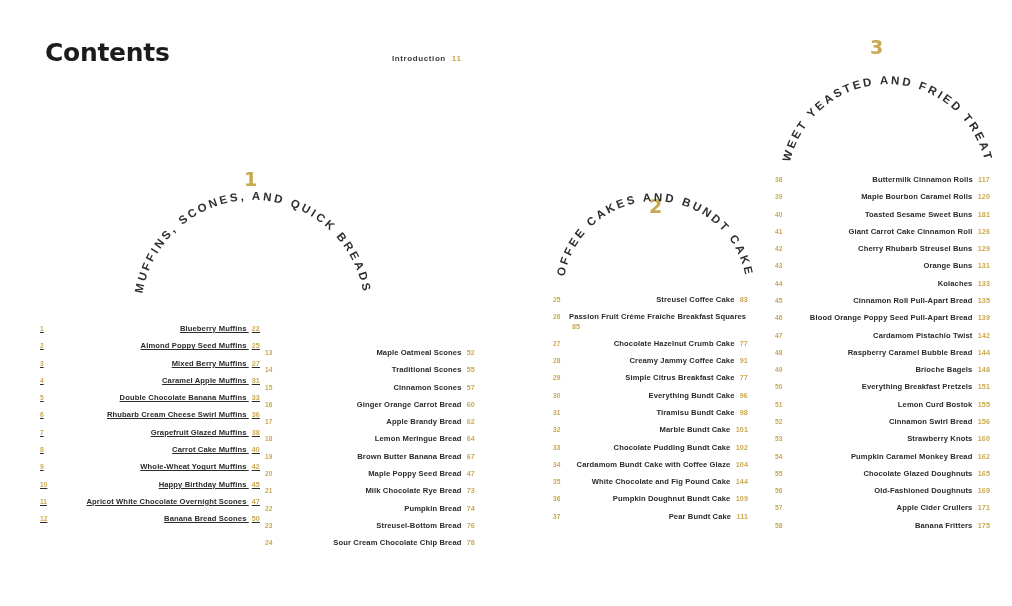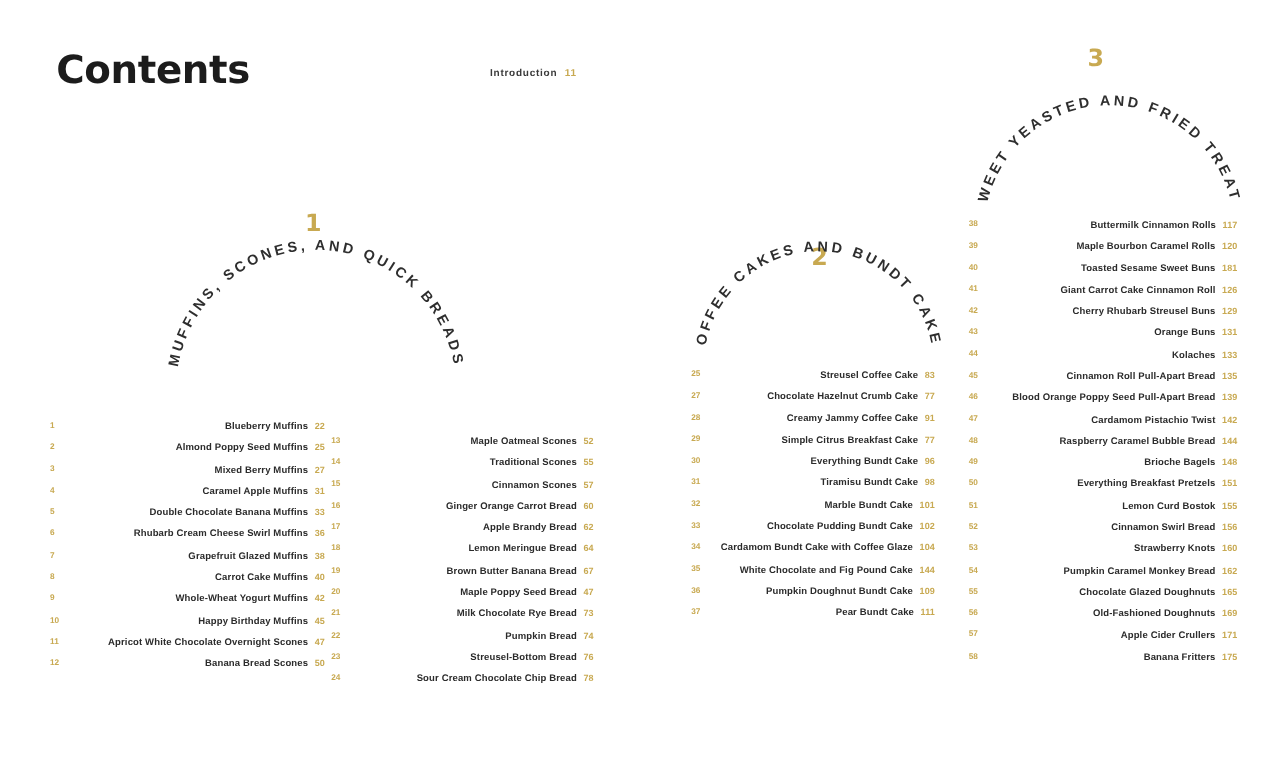--- a/index.html
+++ b/index.html
@@ -18,21 +18,21 @@
   .page {
     position: absolute;
     inset: 0;
   }
 
   
   .contents-title {
     position: absolute;
     left: 45px;
     top: 38px;
-    font-size: 31px;
+    font-size: 25px;
     font-weight: bold;
     letter-spacing: -0.3px;
     color: #1c1c1c;
     font-family: "DejaVu Sans", sans-serif;
   }
   .intro-line {
     position: absolute;
     left: 392px;
     top: 54px;
     font-size: 8px;
@@ -94,21 +94,21 @@
     letter-spacing: 0.12px;
   }
   .entry .txt .pg {
     color: #c8a951;
     font-weight: bold;
     margin-left: 3px;
     font-size: 7.2px;
   }
 
   
-  #col-1a { left: 40px;  top: 336px; width: 220px; }
+  #col-1a { left: 40px;  top: 324px; width: 220px; text-decoration: underline; }
   #col-1b { left: 265px; top: 348px; width: 210px; }
   #col-2  { left: 553px; top: 295x; width: 195px; top: 295px; }
   #col-3  { left: 775px; top: 175px; width: 215px; }
 </style>
 </head>
 <body>
 
 <div class="page">
 
   <div class="contents-title">Contents</div>
@@ -252,20 +252,24 @@
         <span class="num">24</span>
         <span class="txt">Sour Cream Chocolate Chip Bread <span class="pg">78</span></span>
       </div>
     </div>
   <div class="col" id="col-2">
       <div class="entry">
         <span class="num">25</span>
         <span class="txt">Streusel Coffee Cake <span class="pg">83</span></span>
       </div>
       <div class="entry">
+        <span class="num">26</span>
+        <span class="txt">Passion Fruit Crème Fraîche Breakfast Squares <span class="pg">85</span></span>
+      </div>
+      <div class="entry">
         <span class="num">27</span>
         <span class="txt">Chocolate Hazelnut Crumb Cake <span class="pg">77</span></span>
       </div>
       <div class="entry">
         <span class="num">28</span>
         <span class="txt">Creamy Jammy Coffee Cake <span class="pg">91</span></span>
       </div>
       <div class="entry">
         <span class="num">29</span>
         <span class="txt">Simple Citrus Breakfast Cake <span class="pg">77</span></span>

